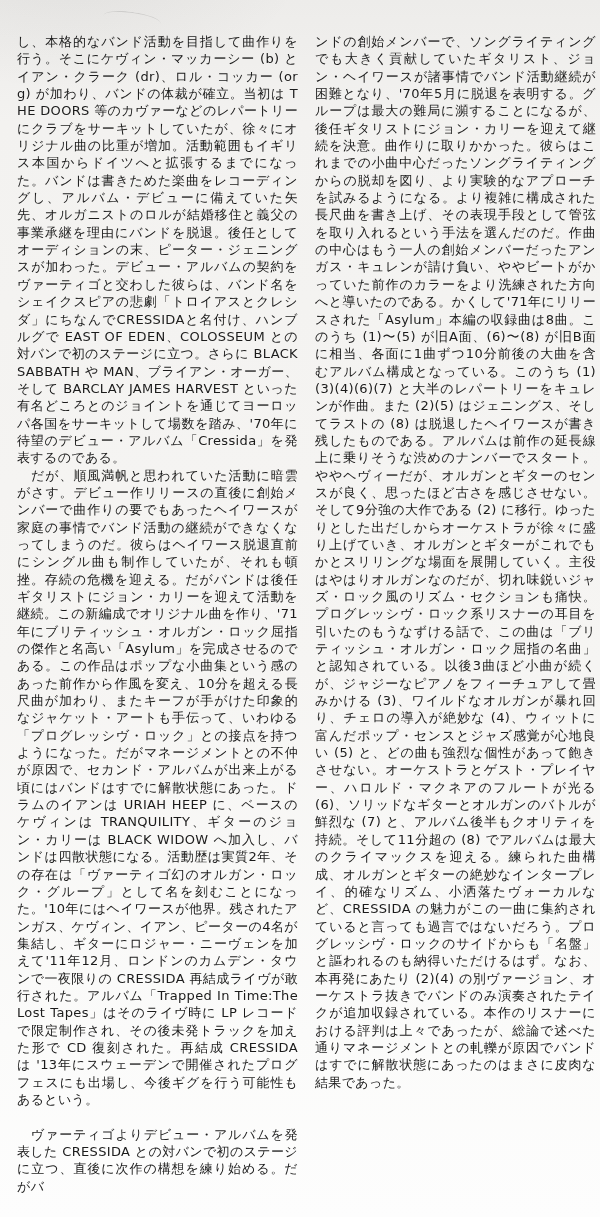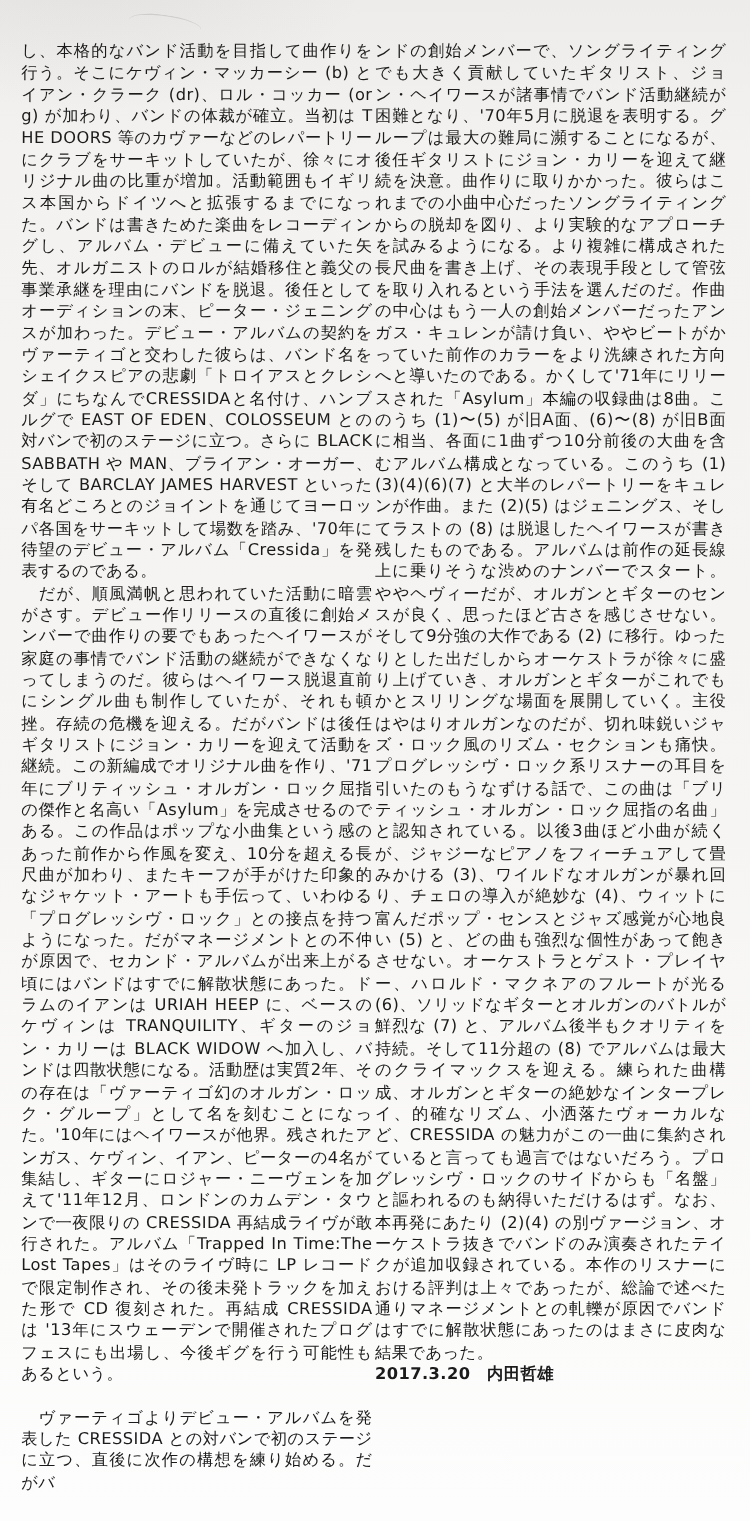--- a/index.html
+++ b/index.html
@@ -35,21 +35,21 @@
     top: 12px;
     width: 58px;
     height: 14px;
     border-top: 1px solid rgba(120,120,120,0.22);
     border-radius: 50%;
     transform: rotate(8deg);
   }
   .columns {
     position: relative;
     display: flex;
-    gap: 2px;
+    gap: 17px;
     padding: 33px 9px 0 17px;
     box-sizing: border-box;
   }
   .col {
     width: 281px;
     flex: 0 0 281px;
   }
   .col p {
     margin: 0;
     font-size: 13px;
@@ -82,16 +82,15 @@
 <div class="page">
   <div class="scratch"></div>
   <div class="columns">
     <div class="col">
       <p>し、本格的なバンド活動を目指して曲作りを行う。そこにケヴィン・マッカーシー (b) とイアン・クラーク (dr)、ロル・コッカー (org) が加わり、バンドの体裁が確立。当初は THE DOORS 等のカヴァーなどのレパートリーにクラブをサーキットしていたが、徐々にオリジナル曲の比重が増加。活動範囲もイギリス本国からドイツへと拡張するまでになった。バンドは書きためた楽曲をレコーディングし、アルバム・デビューに備えていた矢先、オルガニストのロルが結婚移住と義父の事業承継を理由にバンドを脱退。後任としてオーディションの末、ピーター・ジェニングスが加わった。デビュー・アルバムの契約をヴァーティゴと交わした彼らは、バンド名をシェイクスピアの悲劇「トロイアスとクレシダ」にちなんでCRESSIDAと名付け、ハンブルグで EAST OF EDEN、COLOSSEUM との対バンで初のステージに立つ。さらに BLACK SABBATH や MAN、ブライアン・オーガー、そして BARCLAY JAMES HARVEST といった有名どころとのジョイントを通じてヨーロッパ各国をサーキットして場数を踏み、'70年に待望のデビュー・アルバム「Cressida」を発表するのである。</p>
       <p>　だが、順風満帆と思われていた活動に暗雲がさす。デビュー作リリースの直後に創始メンバーで曲作りの要でもあったヘイワースが家庭の事情でバンド活動の継続ができなくなってしまうのだ。彼らはヘイワース脱退直前にシングル曲も制作していたが、それも頓挫。存続の危機を迎える。だがバンドは後任ギタリストにジョン・カリーを迎えて活動を継続。この新編成でオリジナル曲を作り、'71年にブリティッシュ・オルガン・ロック屈指の傑作と名高い「Asylum」を完成させるのである。この作品はポップな小曲集という感のあった前作から作風を変え、10分を超える長尺曲が加わり、またキーフが手がけた印象的なジャケット・アートも手伝って、いわゆる「プログレッシヴ・ロック」との接点を持つようになった。だがマネージメントとの不仲が原因で、セカンド・アルバムが出来上がる頃にはバンドはすでに解散状態にあった。ドラムのイアンは URIAH HEEP に、ベースのケヴィンは TRANQUILITY、ギターのジョン・カリーは BLACK WIDOW へ加入し、バンドは四散状態になる。活動歴は実質2年、その存在は「ヴァーティゴ幻のオルガン・ロック・グループ」として名を刻むことになった。'10年にはヘイワースが他界。残されたアンガス、ケヴィン、イアン、ピーターの4名が集結し、ギターにロジャー・ニーヴェンを加えて'11年12月、ロンドンのカムデン・タウンで一夜限りの CRESSIDA 再結成ライヴが敢行された。アルバム「Trapped In Time:The Lost Tapes」はそのライヴ時に LP レコードで限定制作され、その後未発トラックを加えた形で CD 復刻された。再結成 CRESSIDA は '13年にスウェーデンで開催されたプログフェスにも出場し、今後ギグを行う可能性もあるという。</p>
       <p class="gap-before">　ヴァーティゴよりデビュー・アルバムを発表した CRESSIDA との対バンで初のステージに立つ、直後に次作の構想を練り始める。だがバ</p>
     </div>
     <div class="col">
       <p>ンドの創始メンバーで、ソングライティングでも大きく貢献していたギタリスト、ジョン・ヘイワースが諸事情でバンド活動継続が困難となり、'70年5月に脱退を表明する。グループは最大の難局に瀕することになるが、後任ギタリストにジョン・カリーを迎えて継続を決意。曲作りに取りかかった。彼らはこれまでの小曲中心だったソングライティングからの脱却を図り、より実験的なアプローチを試みるようになる。より複雑に構成された長尺曲を書き上げ、その表現手段として管弦を取り入れるという手法を選んだのだ。作曲の中心はもう一人の創始メンバーだったアンガス・キュレンが請け負い、ややビートがかっていた前作のカラーをより洗練された方向へと導いたのである。かくして'71年にリリースされた「Asylum」本編の収録曲は8曲。このうち (1)〜(5) が旧A面、(6)〜(8) が旧B面に相当、各面に1曲ずつ10分前後の大曲を含むアルバム構成となっている。このうち (1)(3)(4)(6)(7) と大半のレパートリーをキュレンが作曲。また (2)(5) はジェニングス、そしてラストの (8) は脱退したヘイワースが書き残したものである。アルバムは前作の延長線上に乗りそうな渋めのナンバーでスタート。ややヘヴィーだが、オルガンとギターのセンスが良く、思ったほど古さを感じさせない。そして9分強の大作である (2) に移行。ゆったりとした出だしからオーケストラが徐々に盛り上げていき、オルガンとギターがこれでもかとスリリングな場面を展開していく。主役はやはりオルガンなのだが、切れ味鋭いジャズ・ロック風のリズム・セクションも痛快。プログレッシヴ・ロック系リスナーの耳目を引いたのもうなずける話で、この曲は「ブリティッシュ・オルガン・ロック屈指の名曲」と認知されている。以後3曲ほど小曲が続くが、ジャジーなピアノをフィーチュアして畳みかける (3)、ワイルドなオルガンが暴れ回り、チェロの導入が絶妙な (4)、ウィットに富んだポップ・センスとジャズ感覚が心地良い (5) と、どの曲も強烈な個性があって飽きさせない。オーケストラとゲスト・プレイヤー、ハロルド・マクネアのフルートが光る (6)、ソリッドなギターとオルガンのバトルが鮮烈な (7) と、アルバム後半もクオリティを持続。そして11分超の (8) でアルバムは最大のクライマックスを迎える。練られた曲構成、オルガンとギターの絶妙なインタープレイ、的確なリズム、小洒落たヴォーカルなど、CRESSIDA の魅力がこの一曲に集約されていると言っても過言ではないだろう。プログレッシヴ・ロックのサイドからも「名盤」と謳われるのも納得いただけるはず。なお、本再発にあたり (2)(4) の別ヴァージョン、オーケストラ抜きでバンドのみ演奏されたテイクが追加収録されている。本作のリスナーにおける評判は上々であったが、総論で述べた通りマネージメントとの軋轢が原因でバンドはすでに解散状態にあったのはまさに皮肉な結果であった。</p>
-      <p class="signature">2017.3.20　内田哲雄</p>
     </div>
   </div>
 </div>
 
 </body></html>

